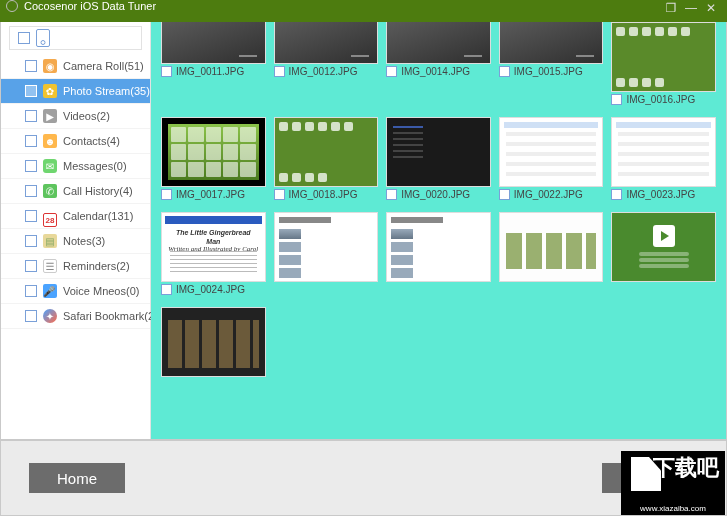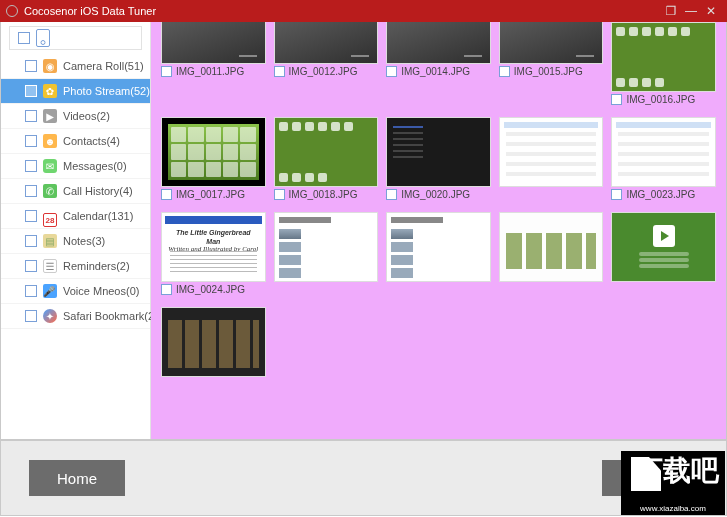--- a/index.html
+++ b/index.html
@@ -1,18 +1,18 @@
 <!DOCTYPE html>
 <html><head>
 <meta charset="utf-8">
 <style>
 * { margin: 0; padding: 0; box-sizing: border-box; font-family: "Segoe UI", Arial, sans-serif; }
 html, body { width: 727px; height: 517px; overflow: hidden; background: #fff; }
 
-.titlebar { height: 22px; background: #b91c1c; color: #fff; display: flex; align-items: center; padding: 0 6px; font-size: 11px; }
+.titlebar { height: 22px; background: #4d7c0f; color: #fff; display: flex; align-items: flex-start; padding: 0 6px; font-size: 11px; }
 .titlebar .logo { width: 12px; height: 12px; border: 1px solid #bbb; border-radius: 50%; margin-right: 6px; }
 .titlebar .title { flex: 1; }
 .titlebar .winbtn { width: 20px; height: 16px; display: flex; align-items: center; justify-content: center; color: #ddd; font-size: 12px; cursor: pointer; }
 
 .body { display: flex; height: 418px; background: #fff; border: 1px solid #c9c9c9; border-top: none; }
 
 .sidebar { width: 150px; background: #fff; border-right: 1px solid #e2e2e2; display: flex; flex-direction: column; padding-top: 2px; }
 .sb-header { display: flex; align-items: center; gap: 6px; padding: 4px 8px; border: 1px solid #e2e2e2; margin: 2px 8px 4px 8px; height: 24px; }
 .sb-header .device-icon { width: 14px; height: 18px; border: 1px solid #7aa0d8; border-radius: 2px; position: relative; }
 .sb-header .device-icon::after { content: ""; position: absolute; bottom: 1px; left: 50%; transform: translateX(-50%); width: 3px; height: 3px; border: 1px solid #7aa0d8; border-radius: 50%; }
@@ -28,21 +28,21 @@
 .ic-vid { background: #a0a0a0; color:#fff; }
 .ic-con { background: #ffb84d; color:#fff; }
 .ic-msg { background: #6fd66f; color:#fff; border-radius:3px; }
 .ic-call { background: #5ec45e; color:#fff; }
 .ic-cal { background: #fff; border:1px solid #d33; color:#d33; font-size:8px; font-weight:bold;margin-top:8px; }
 .ic-note { background: #e8d89a; color:#8a6; }
 .ic-rem { background: #fff; border:1px solid #ccc; color:#888; }
 .ic-voice { background: #4aa3ff; color:#fff; }
 .ic-saf { background: linear-gradient(135deg,#4aa3ff,#ff6b4a); color:#fff; border-radius:50%; }
 
-.content { flex: 1; overflow: hidden; position: relative; background:#f0abfc;}
+.content { flex: 1; overflow: hidden; position: relative; background:#5eead4;}
 .grid { display: grid; grid-template-columns: repeat(5, 1fr); gap: 10px 8px; padding: 0 10px; }
 .thumb-wrap { display: flex; flex-direction: column; }
 .thumb { width: 100%; height: 70px; border: 1px solid #ddd; position: relative; overflow:hidden;}
 .thumb.partial { height: 42px; border-top: none; }
 .lbl-row { display: flex; align-items: center; gap: 4px; padding: 2px 0; }
 .lbl-row .chk { width: 11px; height: 11px; }
 .lbl-row span { font-size: 10px; color: #444; white-space: nowrap; overflow: hidden; text-overflow: ellipsis; }
 
 
 .th-dark { background: linear-gradient(160deg,#5a5a5a,#2f2f2f); }
@@ -73,25 +73,25 @@
 .th-thumbs{background:#fdfdfd;}
 .th-thumbs::after{content:"";position:absolute;top:20px;left:6px;right:6px;height:36px;background:repeating-linear-gradient(90deg,#9ab070 0 16px,#fff 16px 20px);}
 .th-play{background:#4a8a2e;display:flex;align-items:center;justify-content:center;flex-direction:column;}
 .th-play .p{width:22px;height:22px;background:#fff;border-radius:3px;display:flex;align-items:center;justify-content:center;margin-bottom:4px;}
 .th-play .p::before{content:"";border-left:8px solid #4a8a2e;border-top:5px solid transparent;border-bottom:5px solid transparent;margin-left:2px;}
 .th-play .b{width:50px;height:4px;background:rgba(255,255,255,0.35);border-radius:2px;margin:1px 0;}
 .th-gallery{background:#222;}
 .th-gallery::after{content:"";position:absolute;top:12px;left:6px;right:6px;bottom:8px;background:repeating-linear-gradient(90deg,#6b5a3a 0 14px,#222 14px 17px),repeating-linear-gradient(#222 0 2px,transparent 2px 18px);}
 
 .footer { height: 76px; background: #ebebeb; border: 1px solid #c9c9c9; border-top: 1px solid #c9c9c9; display: flex; align-items: center; padding: 0 28px; justify-content: space-between; }
-.fbtn { height: 36px; min-width: 96px; background: #6c6c6c; color: #fff; display: flex; align-items: center; justify-content: center; font-size: 15px; cursor: pointer; padding: 0 20px;}
+.fbtn { height: 30px; min-width: 96px; background: #6c6c6c; color: #fff; display: flex; align-items: center; justify-content: center; font-size: 15px; cursor: pointer; padding: 0 20px;}
 
 .watermark { position: absolute; right: 2px; bottom: 2px; width: 104px; height: 64px; background:#000; color: #fff; font-size: 8px; display:flex; align-items:flex-end; justify-content:center; padding-bottom:2px; pointer-events:none;}
 .watermark::before{content:"";position:absolute;top:6px;left:10px;width:30px;height:34px;background:#fff;clip-path:polygon(0 0,60% 0,100% 40%,100% 100%,0 100%);}
-.watermark .zh{position:absolute;top:6px;right:6px;font-size:28px;font-weight:900;line-height:1;}
+.watermark .zh{position:absolute;top:6px;right:6px;font-size:22px;font-weight:900;line-height:1;}
 </style>
 </head>
 <body>
 
 <div class="titlebar">
   <div class="logo"></div>
   <div class="title">Cocosenor iOS Data Tuner</div>
   <div class="winbtn">❐</div>
   <div class="winbtn">—</div>
   <div class="winbtn">✕</div>
@@ -107,21 +107,21 @@
     </div>
 
     <div class="sb-item">
       <div class="chk"></div>
       <div class="sb-icon ic-cam">◉</div>
       <span>Camera Roll(51)</span>
     </div>
     <div class="sb-item active">
       <div class="chk"></div>
       <div class="sb-icon ic-ps">✿</div>
-      <span>Photo Stream(52)</span>
+      <span>Photo Stream(35)</span>
     </div>
     <div class="sb-item">
       <div class="chk"></div>
       <div class="sb-icon ic-vid">▶</div>
       <span>Videos(2)</span>
     </div>
     <div class="sb-item">
       <div class="chk"></div>
       <div class="sb-icon ic-con">☻</div>
       <span>Contacts(4)</span>
@@ -264,20 +264,24 @@
         </div>
         <div class="thumb-wrap">
           <div class="thumb th-black"></div>
           <div class="lbl-row">
             <div class="chk"></div>
             <span>IMG_0020.JPG</span>
           </div>
         </div>
         <div class="thumb-wrap">
           <div class="thumb th-white"></div>
+          <div class="lbl-row">
+            <div class="chk"></div>
+            <span>IMG_0022.JPG</span>
+          </div>
         </div>
         <div class="thumb-wrap">
           <div class="thumb th-white"></div>
           <div class="lbl-row">
             <div class="chk"></div>
             <span>IMG_0023.JPG</span>
           </div>
         </div>
         <div class="thumb-wrap">
           <div class="thumb th-doc">

